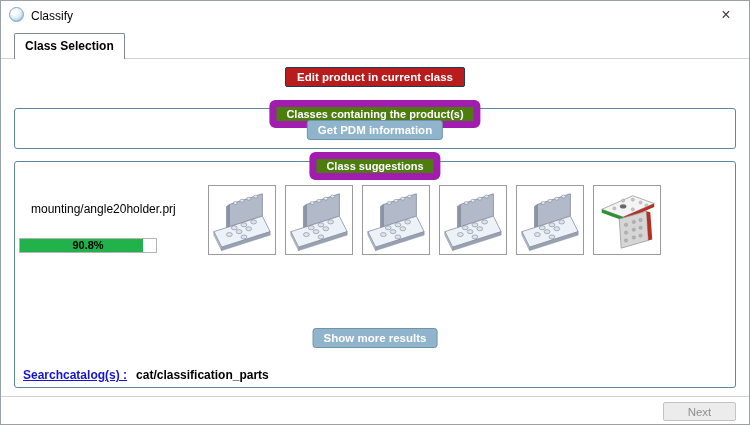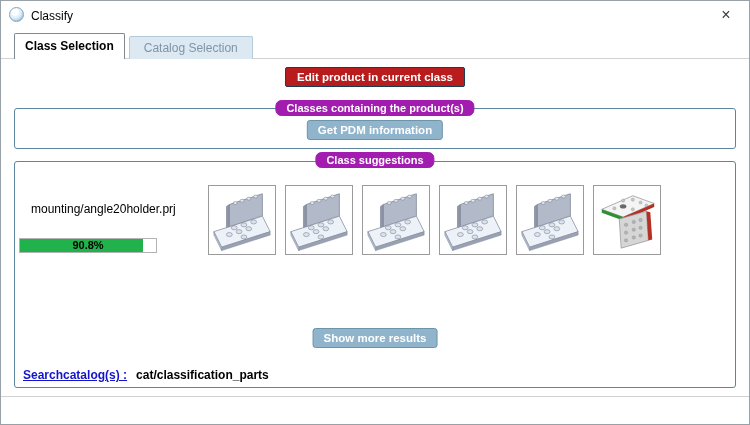--- a/index.html
+++ b/index.html
@@ -41,21 +41,21 @@
   .btn-more { top:327px; }
   .btn-next { position:absolute; left:662px; top:401px; width:73px; height:19px;
               background:#ececec; border:1px solid #c3c3c3; border-radius:2px;
               color:#8f8f8f; font-size:11.5px; line-height:16px; text-align:center; }
 
   
   .groupbox { position:absolute; left:13px; width:722px; border:1px solid #5d87a1; border-radius:3px; background:#fff; }
   .group-classes     { top:107px; height:41px; }
   .group-suggestions { top:160px; height:227px; }
   .group-label { position:absolute; left:50%; transform:translateX(-50%); z-index:2;
-                 background:#a21caf; border:1px solid #a21caf; border-radius:6px;
+                 background:#4d7c0f; border:7px solid #a21caf; border-radius:6px;
                  color:#fff; font-weight:bold; font-size:11px; padding:1px 10px; white-space:nowrap; }
   .label-classes     { top:99px; }
   .label-suggestions { top:151px; }
 
   
   .project-name { position:absolute; left:30px; top:201px; font-size:12px; color:#000; }
   .progress { position:absolute; left:18px; top:237px; width:138px; height:15px;
               border:1px solid #b3b3b3; background:#fff; }
   .progress-fill { height:100%; background:#21b24b; }
   .progress-text { position:absolute; left:0; top:0; right:0; text-align:center;
@@ -122,21 +122,20 @@
 
   <div class="titlebar">
     <div class="app-icon"></div>
     <div class="win-title">Classify</div>
     <button class="close-btn">×</button>
   </div>
 
   <div class="panel-top"></div>
   <div class="tabstrip">
     <div class="tab tab-active">Class Selection</div>
-    <div class="tab tab-inactive">Catalog Selection</div>
   </div>
 
   <button class="btn btn-dark">Edit product in current class</button>
 
   <div class="groupbox group-classes"></div>
   <div class="group-label label-classes">Classes containing the product(s)</div>
   <button class="btn btn-light btn-pdm">Get PDM information</button>
 
   <div class="groupbox group-suggestions"></div>
   <div class="group-label label-suggestions">Class suggestions</div>
@@ -169,14 +168,15 @@
         </svg></div>
     </div>
 
   <button class="btn btn-light btn-more">Show more results</button>
 
   <div class="searchrow">
     <span class="search-link">Searchcatalog(s) :</span><span class="search-value">cat/classification_parts</span>
   </div>
 
   <div class="panel-bottom"></div>
+  <button class="btn btn-next" disabled="">Next</button>
 
 </div>
 
 </body></html>

